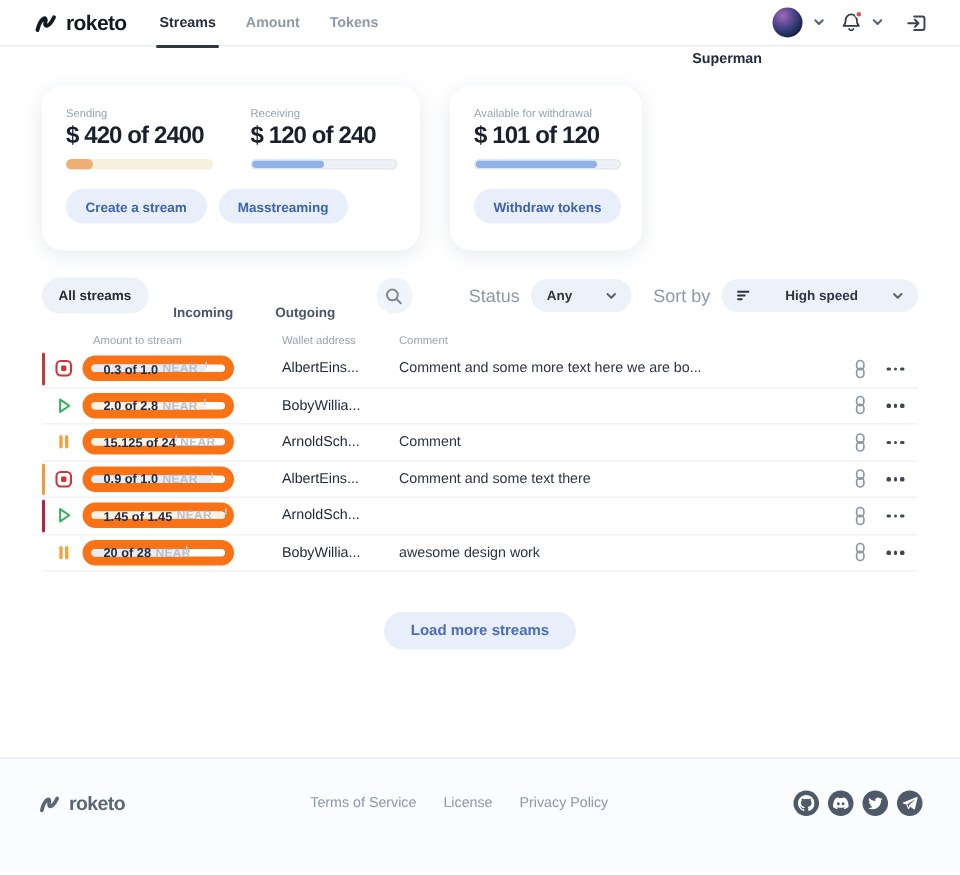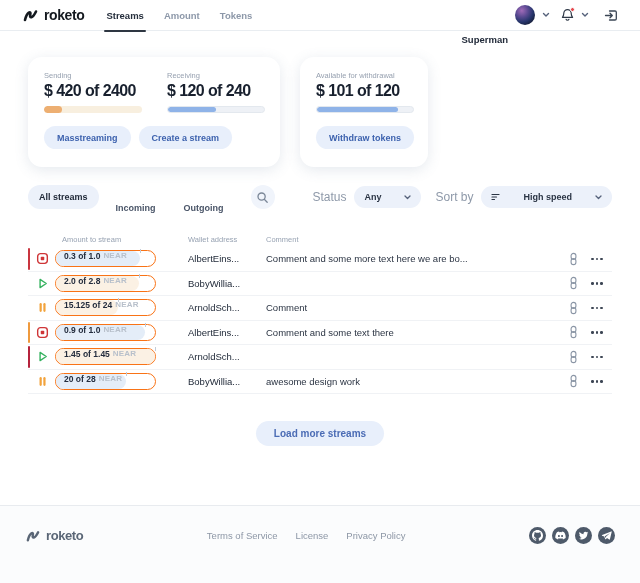--- a/index.html
+++ b/index.html
@@ -45,32 +45,32 @@
   .tab { font-size:9px; font-weight:600; color:#4a5568; padding:12px 11px; height:22px; display:flex; align-items:center; border-radius:12px; cursor:pointer; }
   .tab.active { background:#ecf1fa; color:#222b3a; font-weight:700; }
   .tab + .tab { margin-left:6px;margin-top:22px; }
   .search-btn { width:24px; height:24px; border-radius:50%; background:#f0f4fb; display:flex; align-items:center; justify-content:center; margin-left:16px; cursor:pointer; }
   .filters-right { margin-left:auto; display:flex; align-items:center; gap:8px; }
   .filter-label { font-size:12px; color:#8e99a9; }
   .select-pill { background:#ecf1fa; height:22px; border-radius:12px; display:flex; align-items:center; gap:23px; padding:0 10px; font-size:9px; font-weight:700; color:#2b3545; cursor:pointer; }
   .sortby-gap { margin-left:6px; }
 
   
-  .table { margin-top:23px; }
+  .table { margin-top:10px; }
   .trow, .thead { display:grid; grid-template-columns:19px 102px 109px 1fr 26px 22px; align-items:center; padding-left:8px; padding-right:4px; }
   .thead { height:15px; }
   .th { font-size:7.5px; color:#98a3b3; white-space:nowrap; }
   .th-amount { grid-column:2; padding-left:7px; }
   .th-wallet { grid-column:3; padding-left:31px; }
   .th-comment { grid-column:4; }
   .trow { height:24.5px; position:relative; border-bottom:1px solid #f0f2f5; }
   .trow:first-of-type { border-top:1px solid #f6f8fa; }
   .stripe { position:absolute; left:0; top:1px; bottom:1px; width:2px; border-radius:1px; }
   .st-icon { display:flex; align-items:center; }
-  .amount-pill { position:relative; width:101px; height:17px; border:1px solid #f97316; border-radius:9px; display:flex; padding:0 8px; overflow:visible; background:#fff; }
+  .amount-pill { position:relative; width:101px; height:17px; border:6px solid #f97316; border-radius:9px; display:flex; align-items:center; padding:0 8px; overflow:visible; background:#fff; }
   .pill-fill { position:absolute; left:0; top:0; bottom:0; border-radius:8px; z-index:0; }
   .pill-tick { position:absolute; top:-2px; width:1px; height:4px; background:#c3ccd8; z-index:2; }
   .amount-text { position:relative; z-index:1; font-size:8.5px; font-weight:700; color:#232c3d; white-space:nowrap; }
   .token-text { position:relative; z-index:1; font-size:8px; font-weight:600; color:#b8c0cb; margin-left:3px; letter-spacing:0.2px; }
   .wallet-cell { padding-left:31px; font-size:9.5px; font-weight:500; color:#222b3a; white-space:nowrap; overflow:hidden; }
   .comment-cell { font-size:9.5px; color:#2b3443; white-space:nowrap; overflow:hidden; text-overflow:clip; }
   .link-cell, .kebab-cell { display:flex; align-items:center; justify-content:center; cursor:pointer; }
   .kebab { display:flex; gap:2px; }
   .kebab span { width:2.5px; height:2.5px; border-radius:50%; background:#3d4654; }
 
@@ -146,22 +146,22 @@
           </div>
           <div class="metric">
             <div class="metric-label">Receiving</div>
             <div class="metric-amount">$ 120 of 240</div>
             <div class="bar track-gray">
               <div class="bar-fill" style="width: 50%; background: rgb(143, 179, 232);"></div>
             </div>
           </div>
         </div>
         <div class="card-btnrow">
+          <button class="pill-btn">Create a stream</button>
           <button class="pill-btn">Masstreaming</button>
-          <button class="pill-btn">Create a stream</button>
         </div>
       </div>
 
       <div class="card card-b">
         <div class="metric">
           <div class="metric-label">Available for withdrawal</div>
           <div class="metric-amount">$ 101 of 120</div>
           <div class="bar track-gray">
             <div class="bar-fill" style="width: 84%; background: rgb(143, 179, 232);"></div>
           </div>

